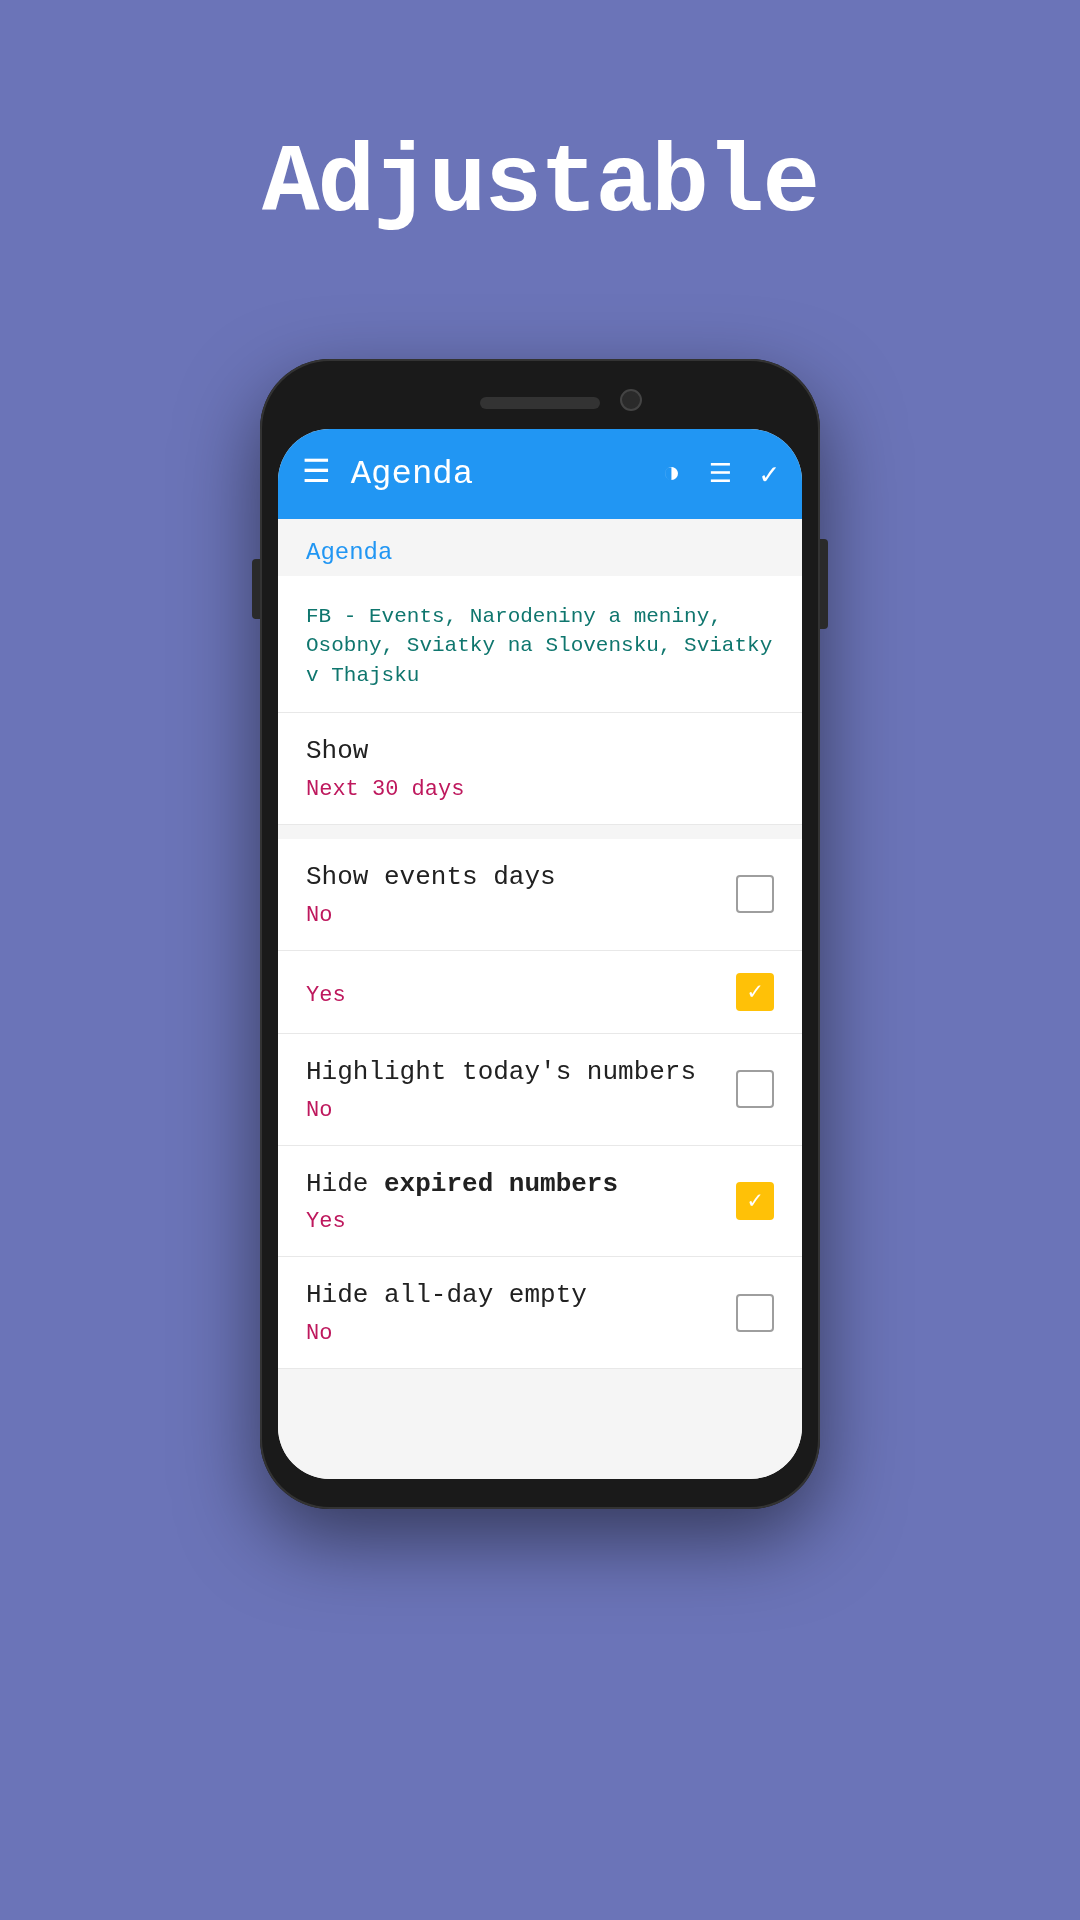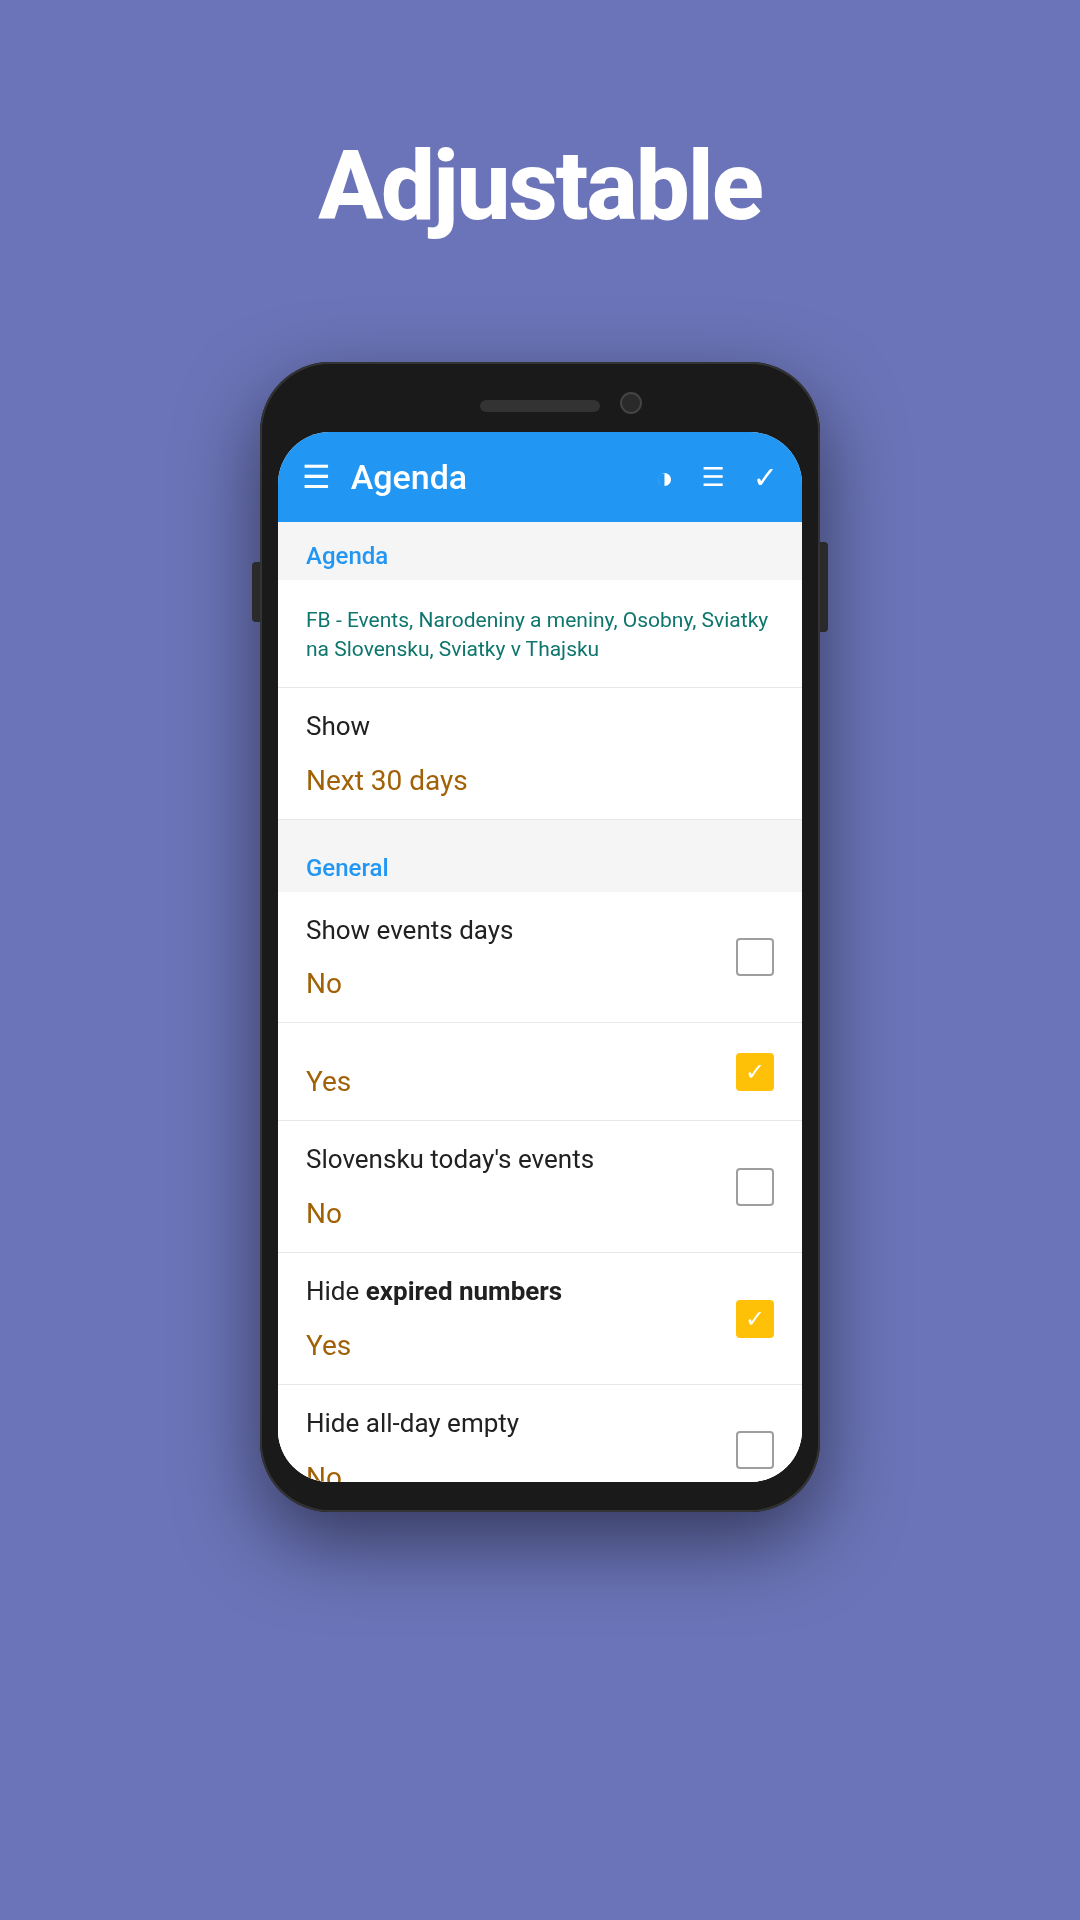--- a/index.html
+++ b/index.html
@@ -1,15 +1,15 @@
 <!DOCTYPE html>
 <html><head>
   <meta charset="utf-8">
   <style>
-    * { margin: 0; padding: 0; box-sizing: border-box; }
+    * { margin: 0; padding: 0; box-sizing: border-box; font-family: Liberation Mono, monospace; }
 
     body {
       width: 1080px;
       height: 1920px;
       background-color: #6b74b8;
       display: flex;
       flex-direction: column;
       align-items: center;
       font-family: 'Roboto', Arial, sans-serif;
       overflow: hidden;
@@ -166,23 +166,23 @@
     }
 
     .settings-item-label {
       font-size: 26px;
       color: #212121;
       font-weight: 400;
       line-height: 1.3;
     }
 
     .settings-item-value {
-      font-size: 28px;
-      color: #a16207;
-      margin-top: 20px;
+      font-size: 22px;
+      color: #be185d;
+      margin-top: 8px;
     }
 
     .settings-item-label strong {
       font-weight: 700;
     }
 
     
     .checkbox-unchecked {
       width: 38px;
       height: 38px;
@@ -260,40 +260,39 @@
 
           <div class="settings-item">
             <div class="settings-item-text">
               <div class="settings-item-label">Show</div>
               <div class="settings-item-value">Next 30 days</div>
             </div>
           </div>
 
           <div class="section-gap"></div>
 
-          <div class="section-header">General</div>
 
           <div class="settings-item">
             <div class="settings-item-text">
               <div class="settings-item-label">Show events days</div>
               <div class="settings-item-value">No</div>
             </div>
             <div class="checkbox-unchecked"></div>
           </div>
 
           <div class="settings-item">
             <div class="settings-item-text">
               <div class="settings-item-value">Yes</div>
             </div>
             <div class="checkbox-checked">✓</div>
           </div>
 
           <div class="settings-item">
             <div class="settings-item-text">
-              <div class="settings-item-label">Slovensku today's events</div>
+              <div class="settings-item-label">Highlight today's numbers</div>
               <div class="settings-item-value">No</div>
             </div>
             <div class="checkbox-unchecked"></div>
           </div>
 
           <div class="settings-item">
             <div class="settings-item-text">
               <div class="settings-item-label">Hide <strong>expired numbers</strong></div>
               <div class="settings-item-value">Yes</div>
             </div>

